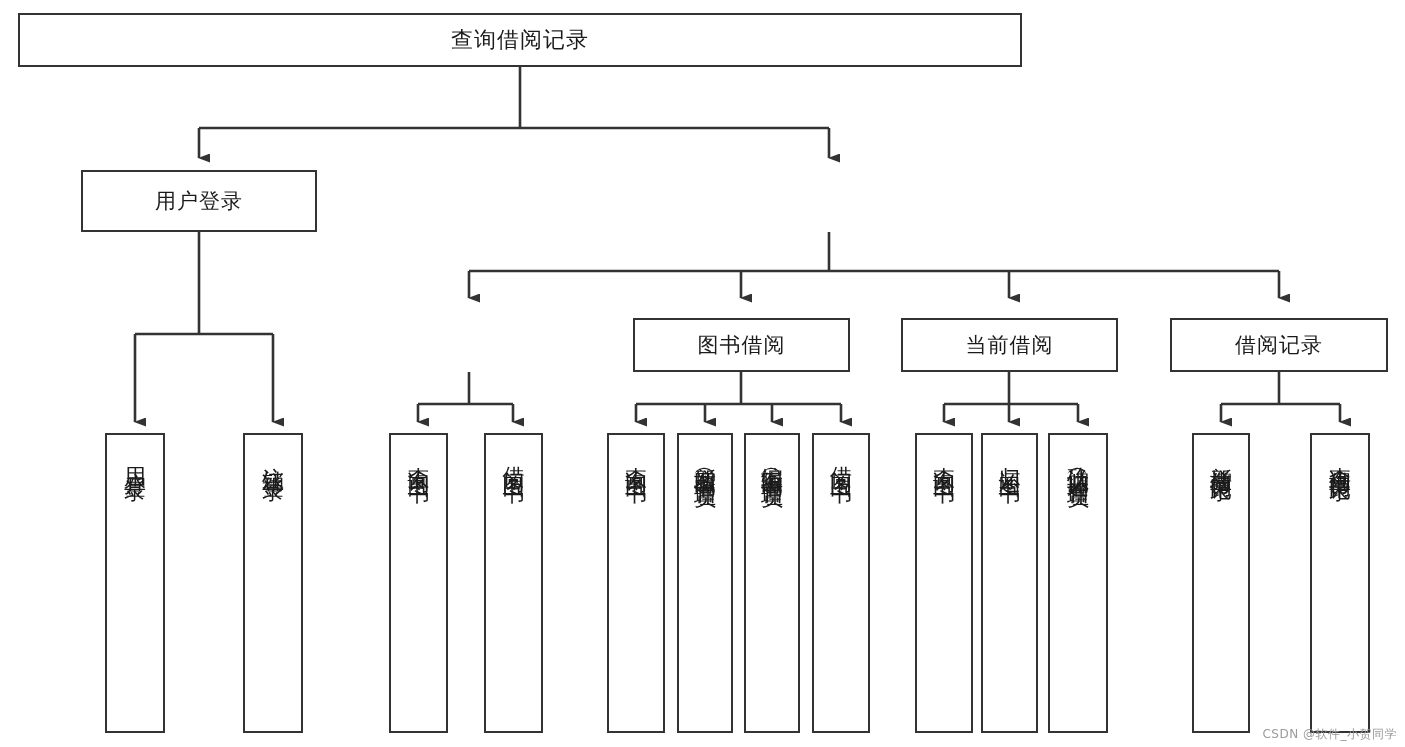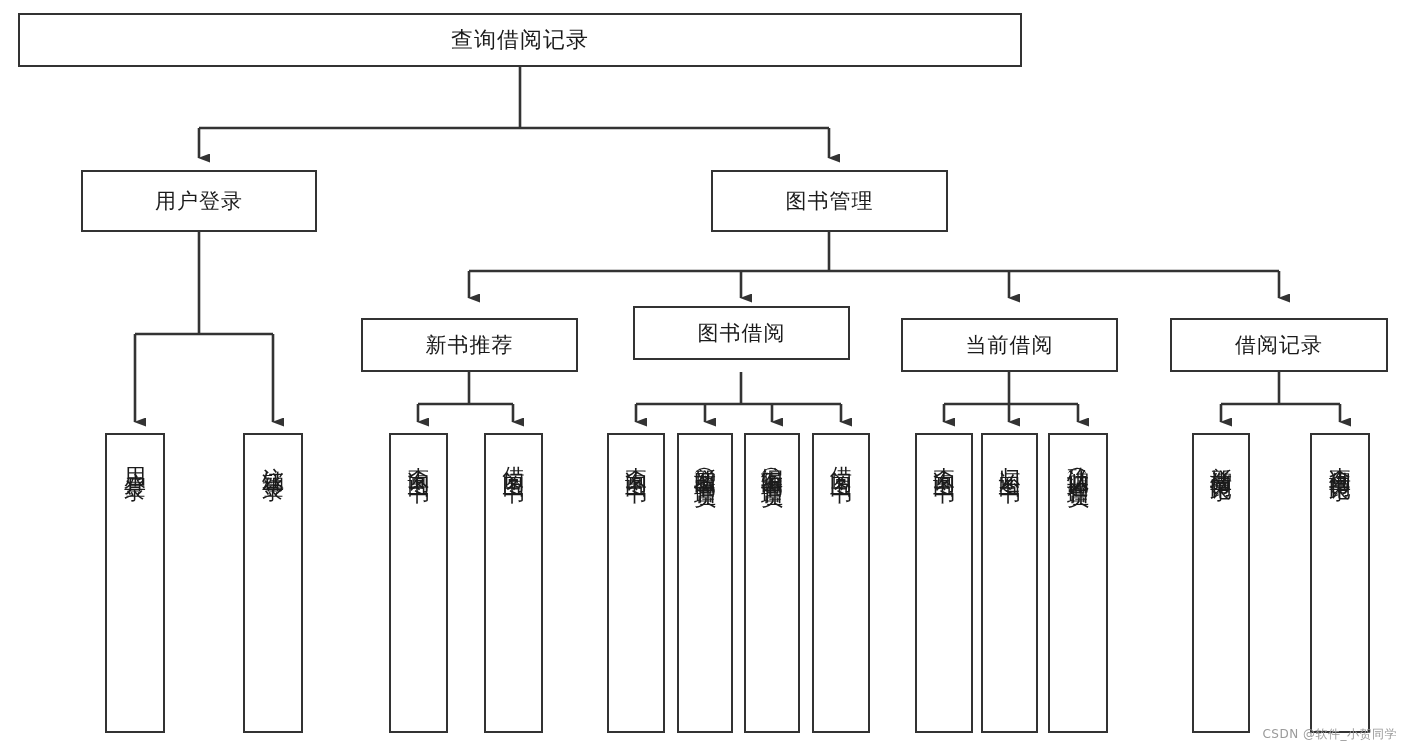--- a/index.html
+++ b/index.html
@@ -127,28 +127,22 @@
     </g>
   </svg>
 
   <div class="node node-root" style="left:18px;top:13px;width:1004px;height:54px;">
     <span class="label">查询借阅记录</span>
   </div>
 
   <div class="node" style="left:81px;top:170px;width:236px;height:62px;">
     <span class="label">用户登录</span>
   </div>
-  <div class="node" style="left:711px;top:170px;width:237px;height:62px;">
-    <span class="label">图书管理</span>
-  </div>
 
-  <div class="node" style="left:361px;top:318px;width:217px;height:54px;">
-    <span class="label">新书推荐</span>
-  </div>
-  <div class="node" style="left:633px;top:306px;width:217px;height:54px;">
+  <div class="node" style="left:633px;top:318px;width:217px;height:54px;">
     <span class="label">图书借阅</span>
   </div>
   <div class="node" style="left:1170px;top:318px;width:218px;height:54px;">
     <span class="label">借阅记录</span>
   </div>
   <div class="node" style="left:901px;top:318px;width:217px;height:54px;">
     <span class="label">当前借阅</span>
   </div>
 
   <div class="node node-leaf" style="left:105px;top:433px;width:60px;height:300px;">

